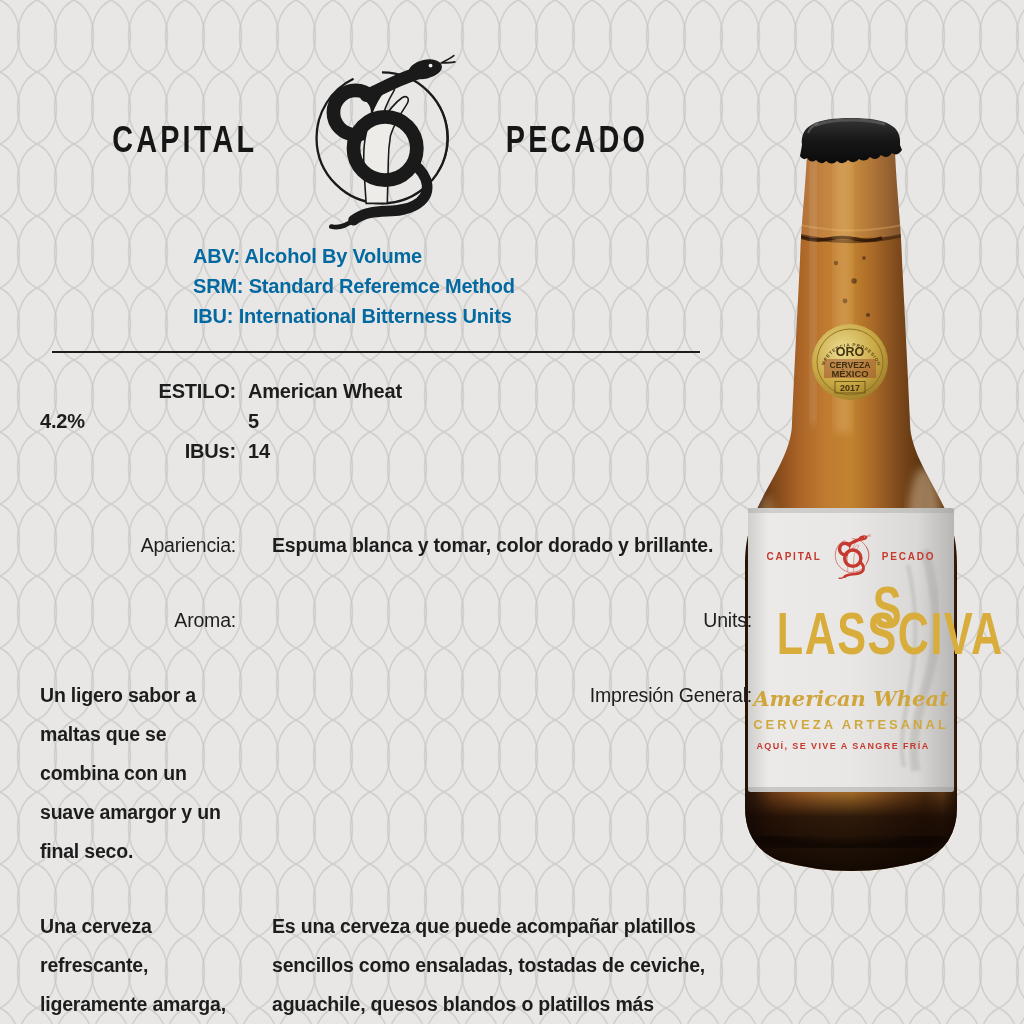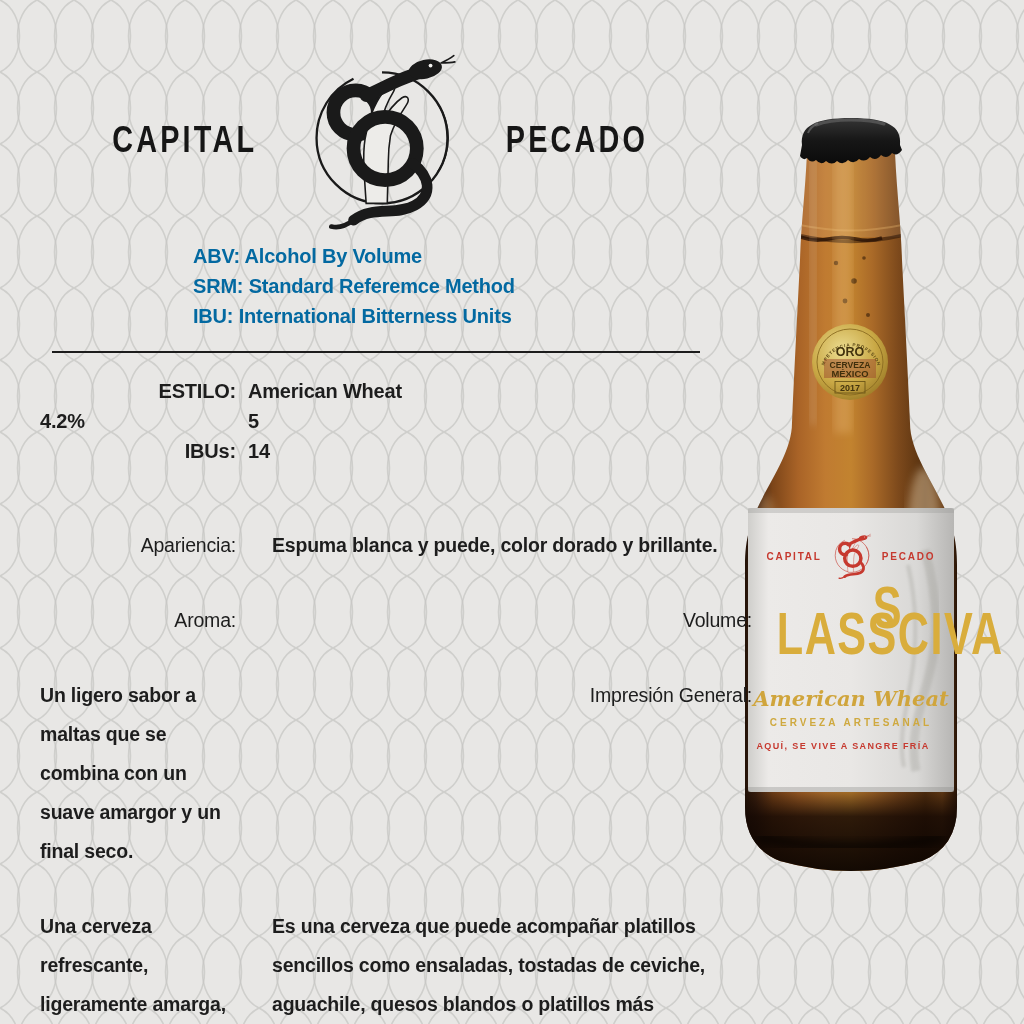--- a/index.html
+++ b/index.html
@@ -80,21 +80,21 @@
     position:absolute;top:-26px;left:50%;transform:translateX(-58%);
     font-size:60px;line-height:60px;font-weight:700;color:#d9ad3c;
   }
   .lbl-script{
     position:absolute;top:178px;left:0;right:0;
     font-family:"DejaVu Serif",serif;font-style:italic;font-weight:700;
     font-size:21px;color:#d0a53c;
   }
   .lbl-subtitle{
     position:absolute;top:209px;left:0;right:0;
-    font-size:10px;font-weight:700;letter-spacing:3px;color:#cfa93f;
+    font-size:13px;font-weight:700;letter-spacing:3px;color:#cfa93f;
   }
   .lbl-tagline{
     position:absolute;top:233px;left:0;right:16px;
     font-size:9px;font-weight:700;letter-spacing:1.4px;color:#c6392f;
   }
 </style>
 </head>
 <body>
 
 <div class="page">
@@ -148,23 +148,23 @@
     <span class="lbl">ESTILO:</span>
     <span class="val">American Wheat</span>
     <span class="val">4.2%</span>
     <span class="val">5</span>
     <span class="lbl">IBUs:</span>
     <span class="val">14</span>
   </div>
 
   <div class="descs">
     <span class="lbl">Apariencia:</span>
-    <span class="val">Espuma blanca y puede, color dorado y brillante.</span>
+    <span class="val">Espuma blanca y tomar, color dorado y brillante.</span>
     <span class="lbl">Aroma:</span>
-    <span class="lbl">Volume:</span>
+    <span class="lbl">Units:</span>
     <span class="val">Un ligero sabor a maltas que se combina con un
 suave amargor y un final seco.</span>
     <span class="lbl">Impresión General:</span>
     <span class="val">Una cerveza refrescante, ligeramente amarga, fácil
 de tomar.</span>
     <span class="val">Es una cerveza que puede acompañar platillos
 sencillos como ensaladas, tostadas de ceviche,
 aguachile, quesos blandos o platillos más
 elaborados como spaghetti a la carbonara, pizza
 cuatro quesos, chiles en nogada.</span>

